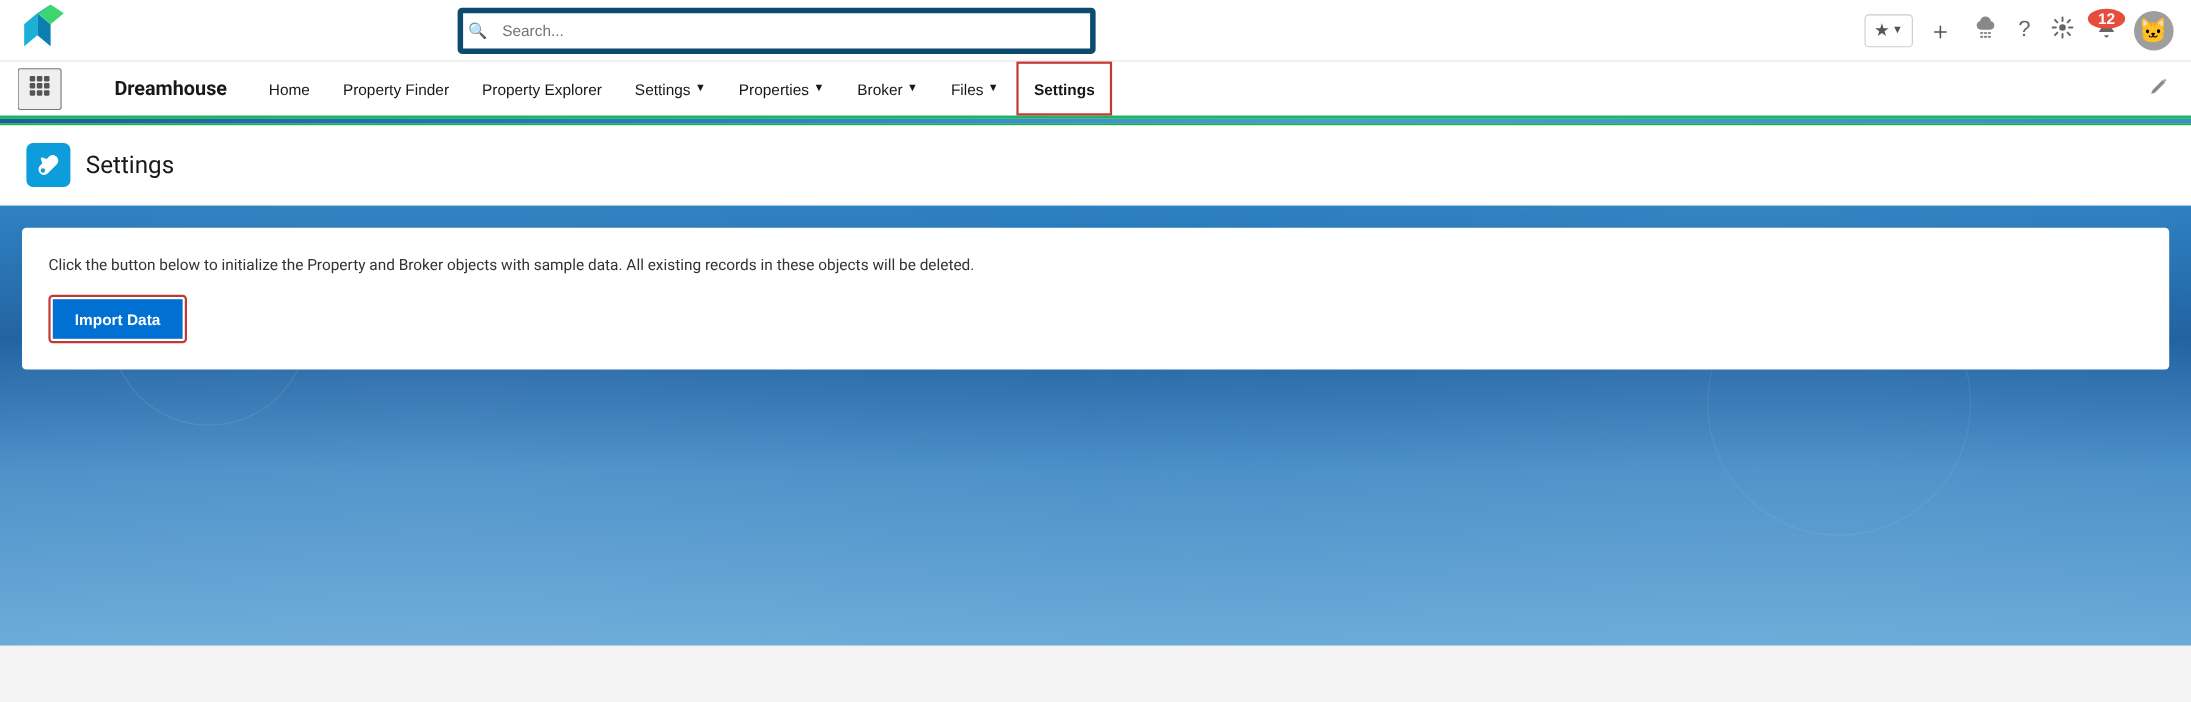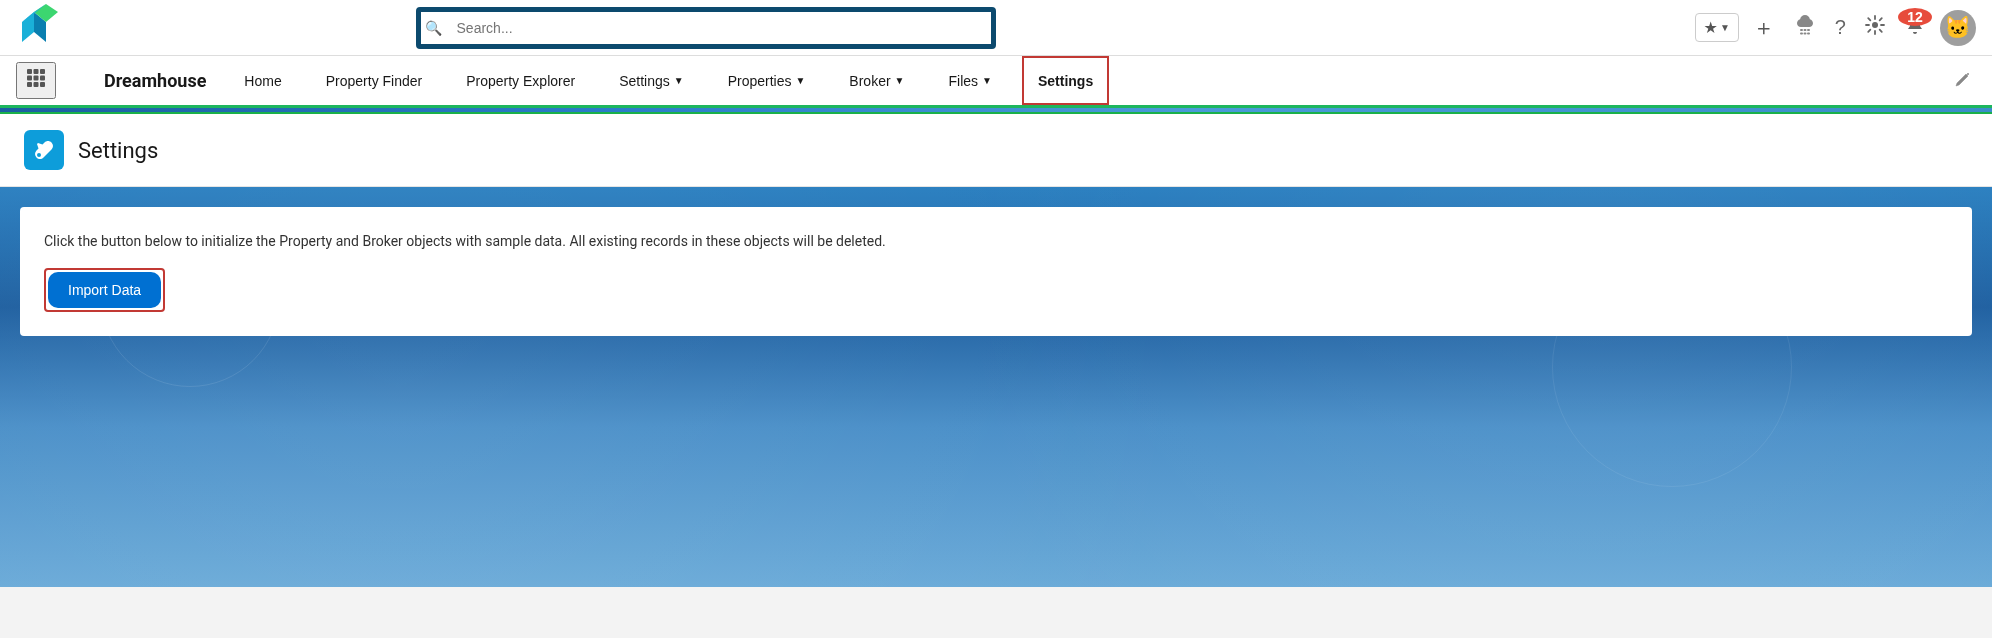--- a/index.html
+++ b/index.html
@@ -120,21 +120,21 @@
       font-weight: 700;
       color: #181818;
       margin-right: 24px;
       white-space: nowrap;
       margin-left: 40px;
     }
     .nav-items {
       display: flex;
       align-items: center;
       height: 100%;
-      gap: 16px;
+      gap: 2px;
     }
     .nav-item {
       display: flex;
       align-items: center;
       height: 100%;
       padding: 0 14px;
       font-size: 14px;
       color: #181818;
       cursor: pointer;
       white-space: nowrap;
@@ -228,24 +228,24 @@
     .import-btn-wrapper {
       border: 2px solid #c23934;
       border-radius: 4px;
       display: inline-block;
       padding: 2px;
     }
     .import-btn {
       background: #0070d2;
       color: #fff;
       border: none;
-      border-radius: 10px;
+      border-radius: 0;
       padding: 10px 20px;
       font-size: 14px;
-      font-weight: 400;
+      font-weight: 700;
       cursor: pointer;
       display: block;
     }
 
     
     .cat-avatar {
       font-size: 22px;
     }
   </style>
 </head>

